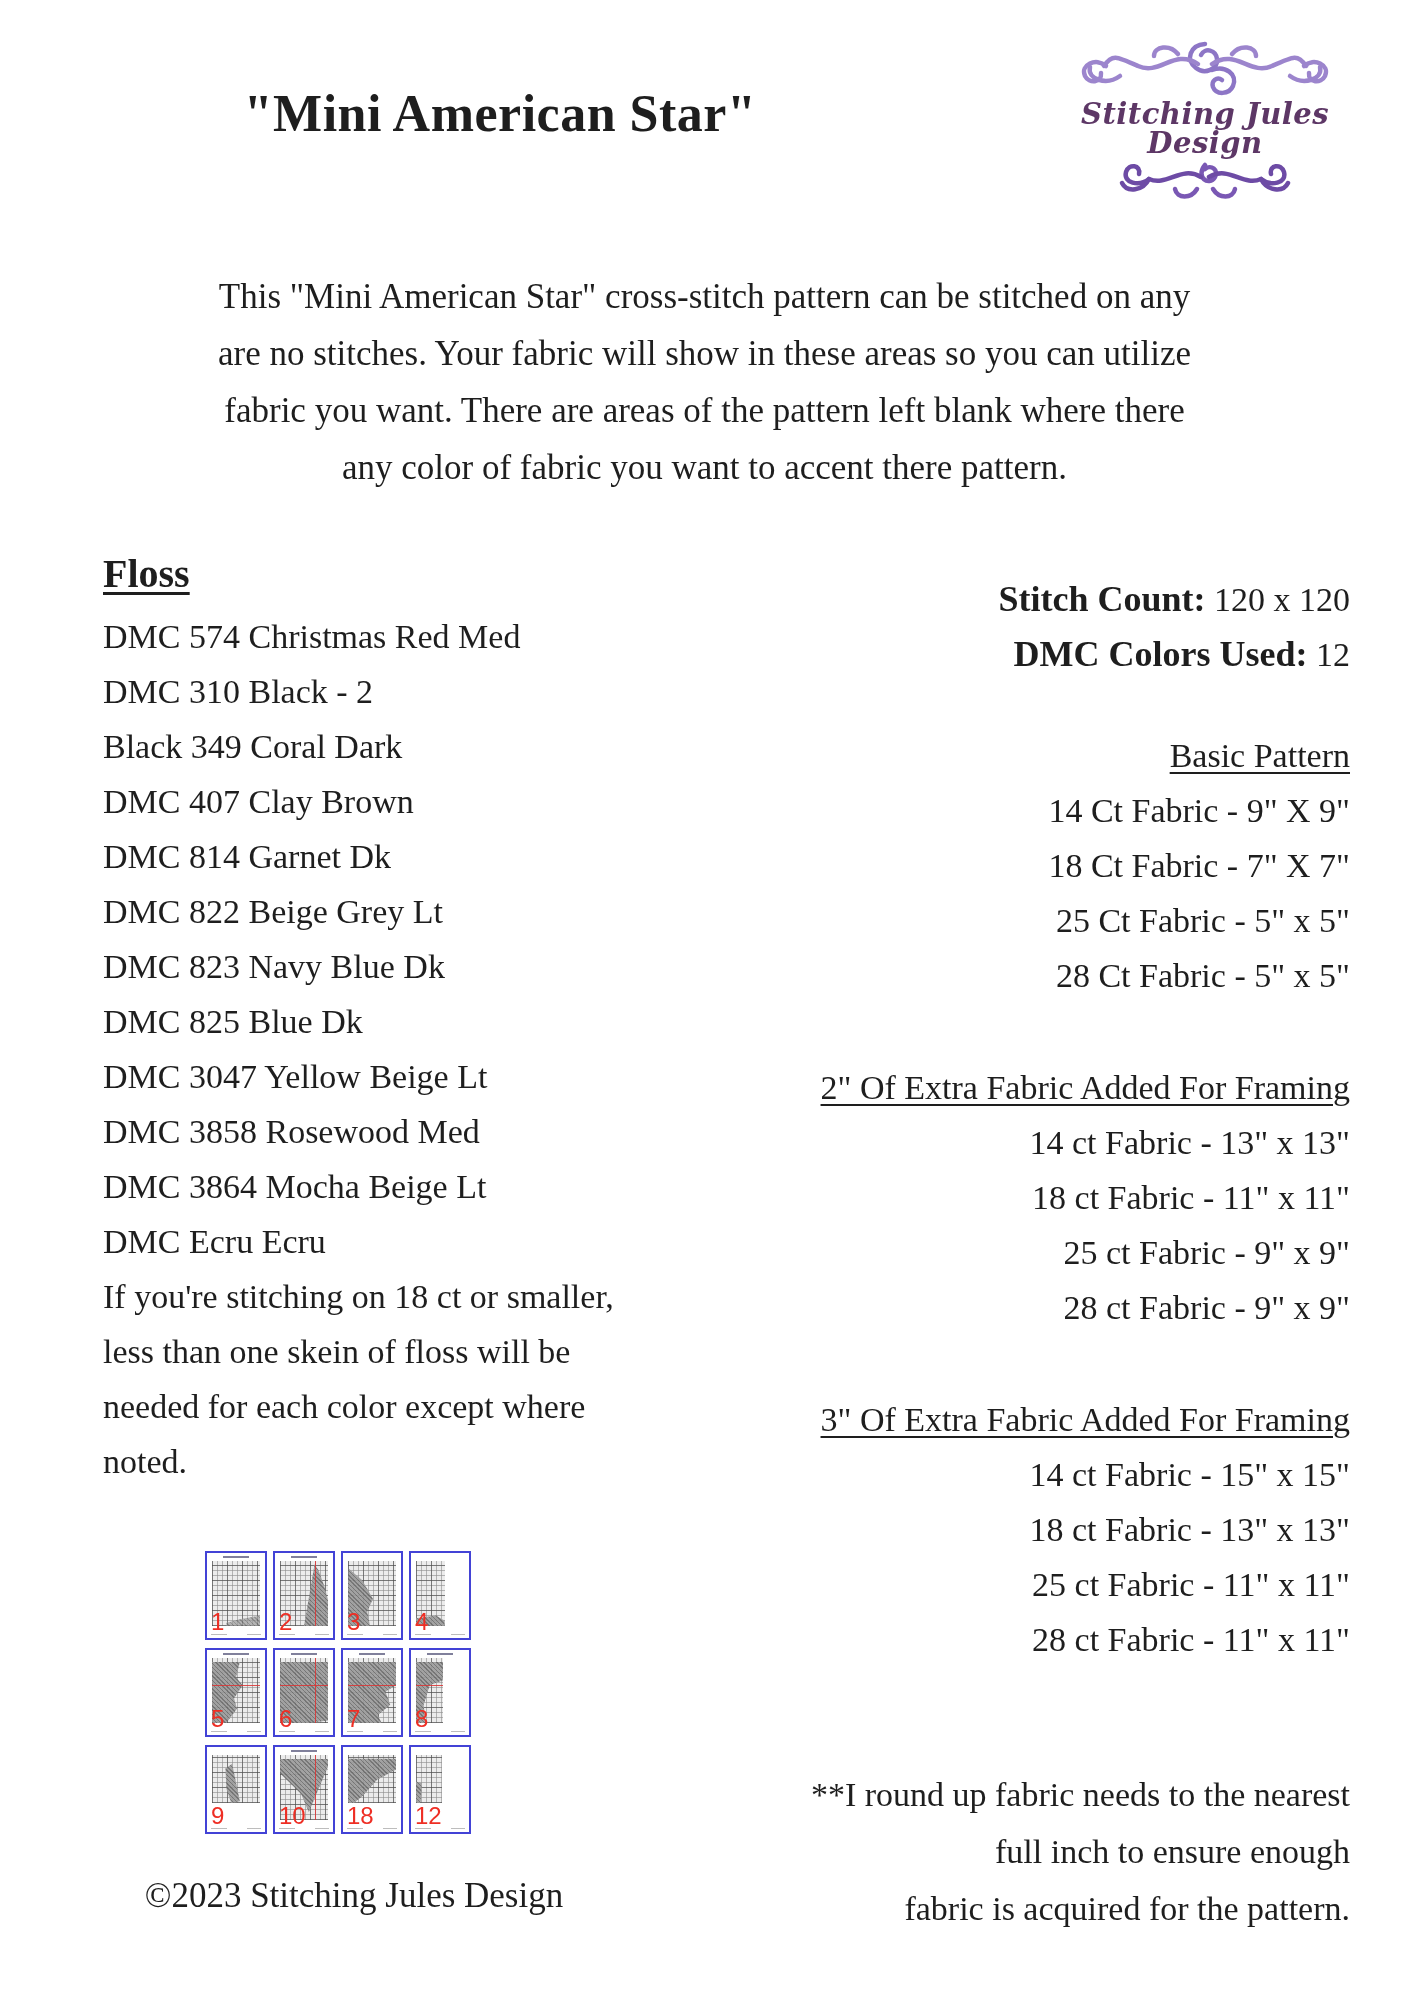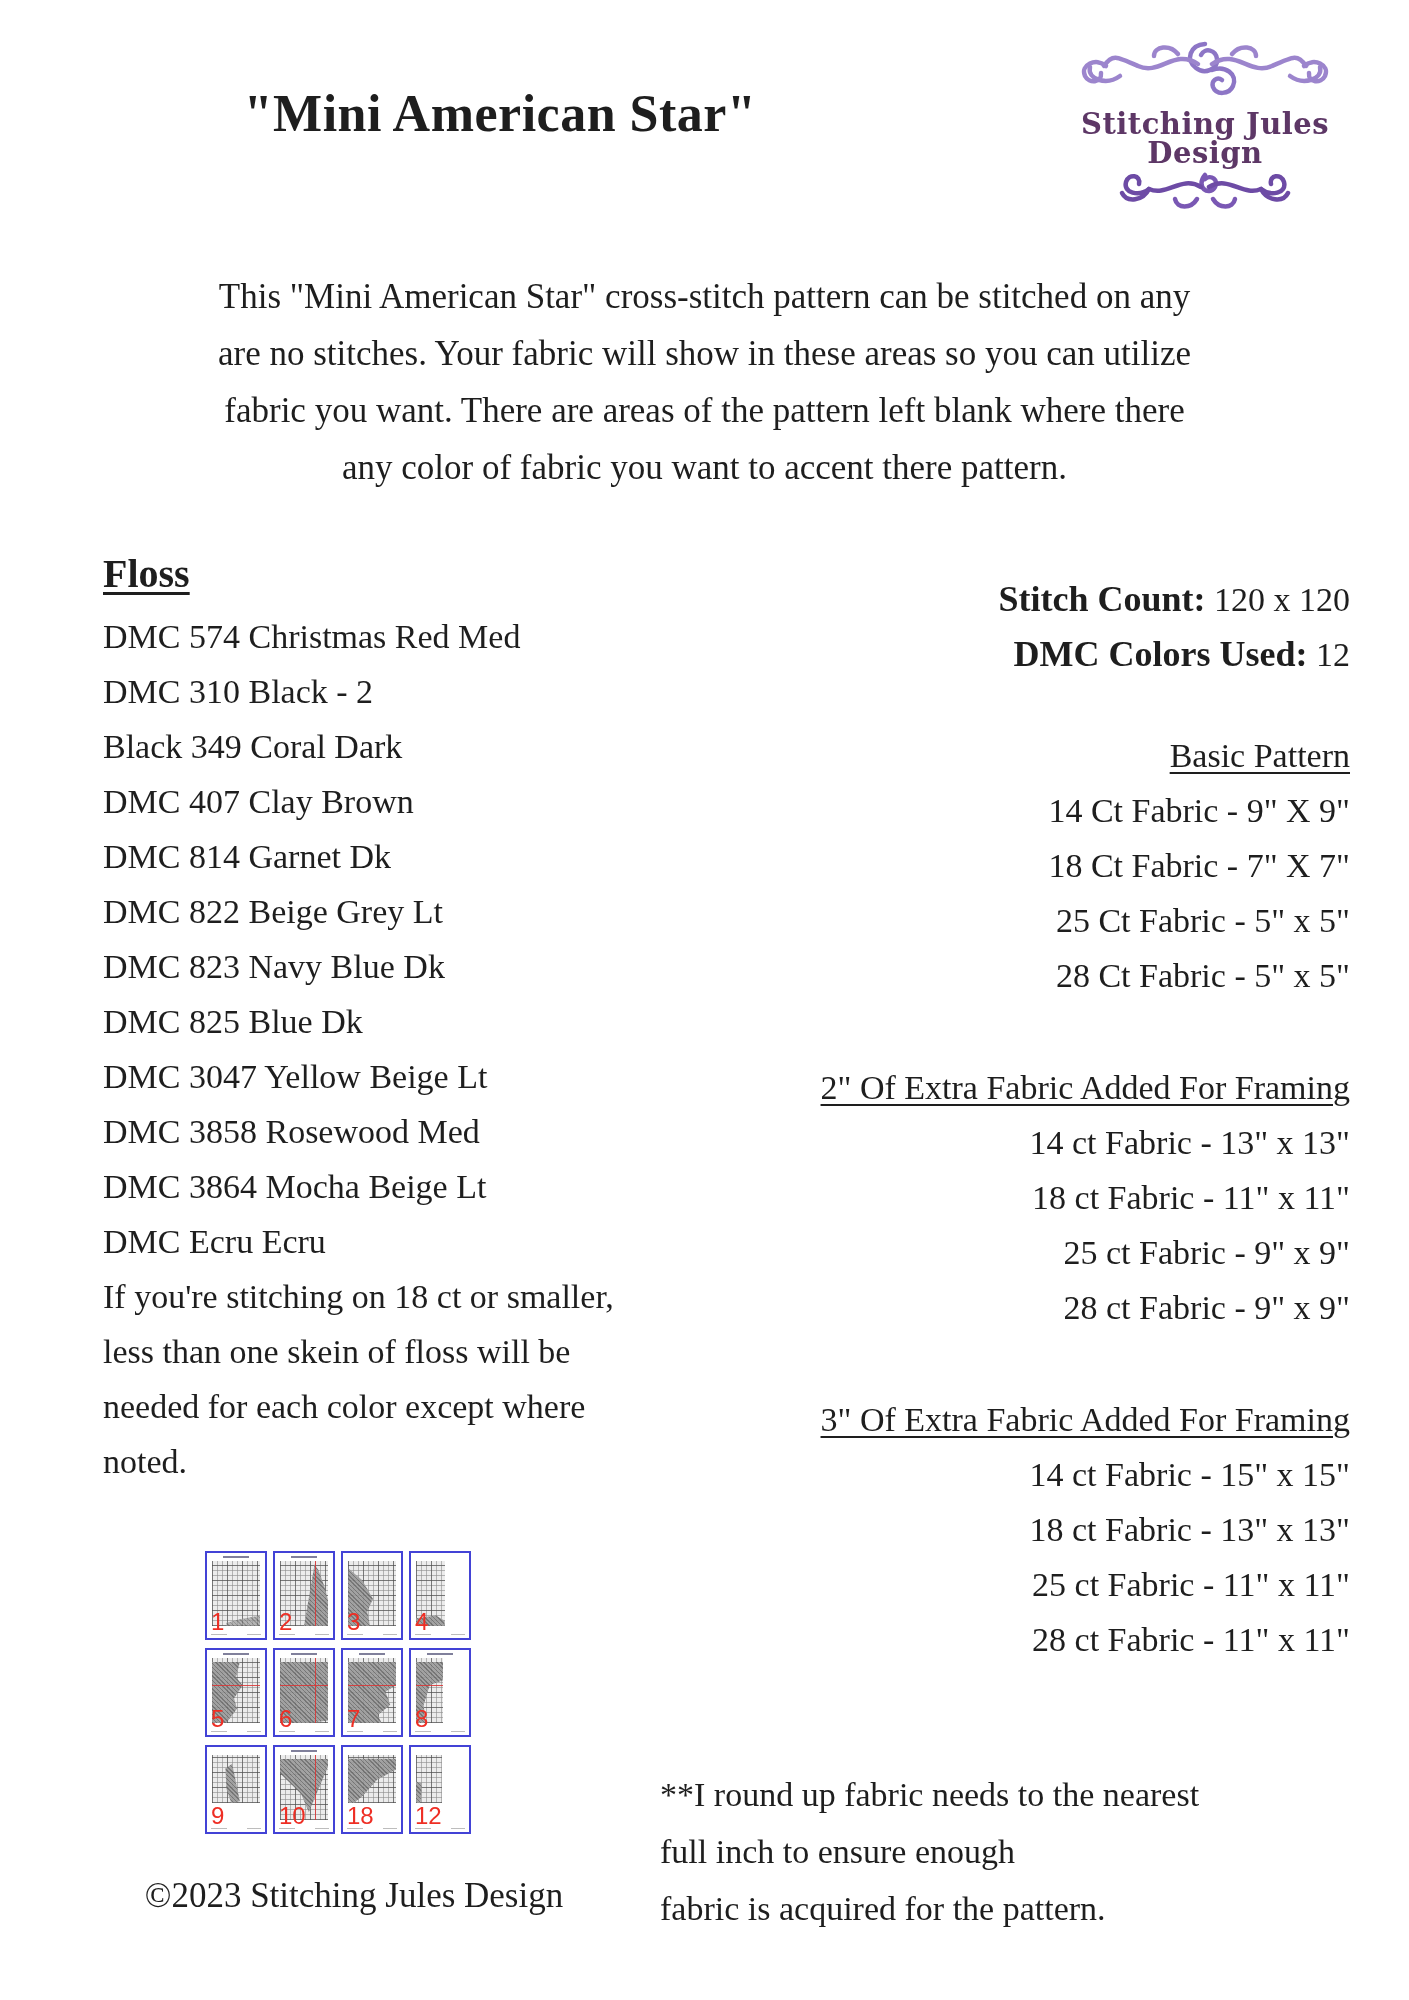--- a/index.html
+++ b/index.html
@@ -19,24 +19,24 @@
     font-size:52px;font-weight:bold;letter-spacing:.5px;
   }
   .logo{
     position:absolute;left:1035px;top:34px;width:340px;
     text-align:center;line-height:1;
   }
   .logo svg{display:block;margin:0 auto;}
   .brand-name{
     display:block;
     font-family:"DejaVu Serif","Liberation Serif",serif;
-    font-weight:bold;
+    font-style:italic;font-weight:bold;
     font-size:29px;
     color:#5d3766;
-    margin:12px 0 1px 0;
+    margin:2px 0 1px 0;
     letter-spacing:.5px;
   }
 
   
   .intro{
     position:absolute;left:0;top:268px;width:1409px;
     text-align:center;font-size:35px;line-height:57px;
   }
 
   
@@ -127,21 +127,21 @@
   .t11 .blob{clip-path:polygon(0 8%,100% 8%,100% 30%,60% 52%,30% 86%,12% 100%,0 100%);}
   .t12 .blob{clip-path:polygon(0 55%,22% 58%,18% 100%,0 100%);}
 
   
   .copyright{
     position:absolute;left:12px;top:1876px;width:684px;
     text-align:center;font-size:35px;
   }
   .fabric-note{
     position:absolute;left:660px;top:1766px;width:690px;
-    text-align:left;font-size:34px;line-height:57px;
+    text-align:right;font-size:34px;line-height:57px;
   }
 </style>
 </head>
 <body>
 
 <div class="page">
 
   <h1 class="doc-title" style="margin:0;">"Mini American Star"</h1>
 
   <div class="logo">

